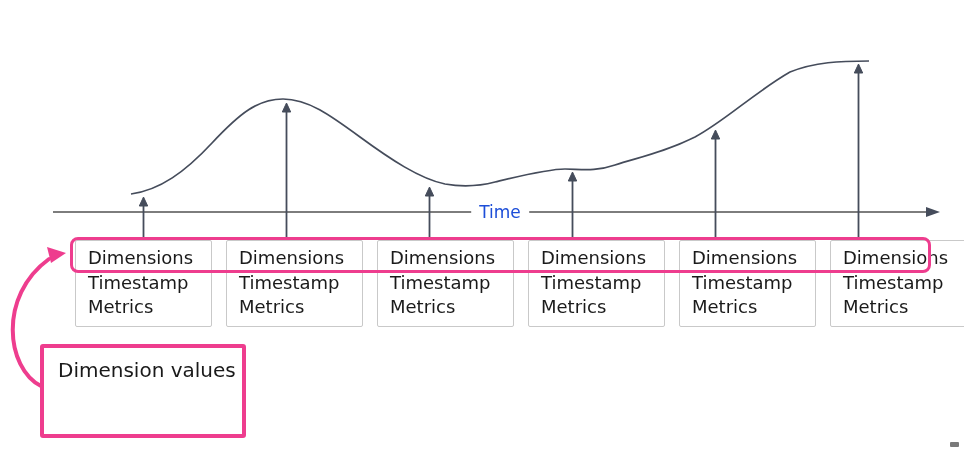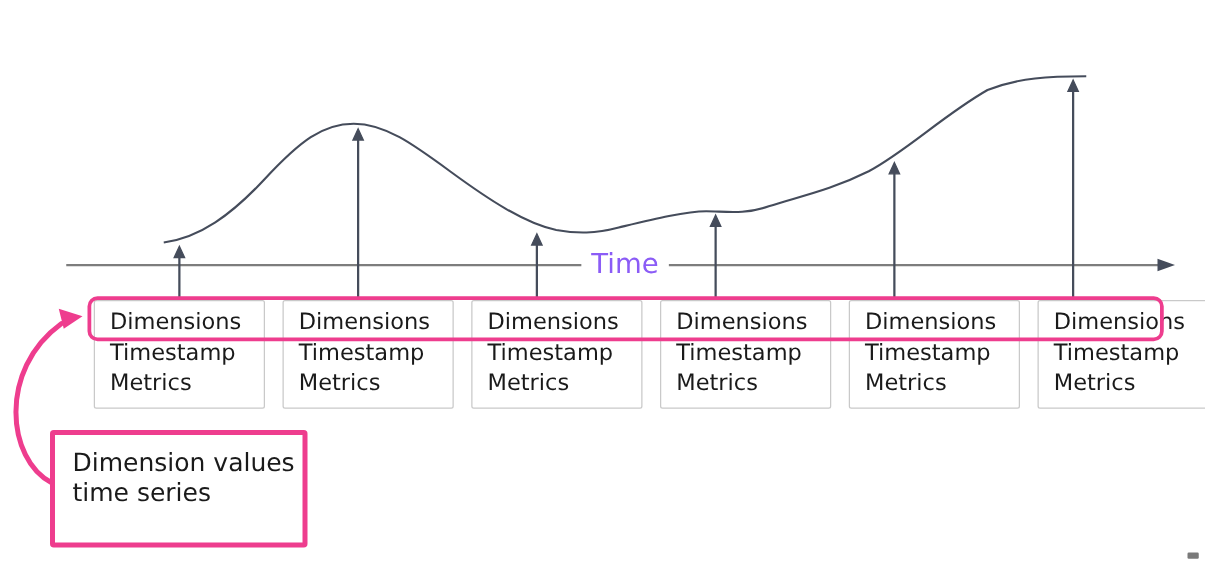--- a/index.html
+++ b/index.html
@@ -19,23 +19,23 @@
     width: 964px; height: 450px;
     z-index: 1;
   }
   .time-label {
     position: absolute;
     left: 500px;
     top: 202px;
     transform: translateX(-50%);
     background: #ffffff;
     padding: 0 8px;
-    font-size: 22px;
+    font-size: 17px;
     line-height: 20px;
-    color: #8b5cf6;
+    color: #1d4ed8;
     z-index: 2;
     white-space: nowrap;
   }
   .records-row {
     position: absolute;
     left: 75px;
     top: 240px;
     display: flex;
     gap: 14px;
     z-index: 2;
@@ -178,18 +178,17 @@
       <div>Dimensions</div>
       <div>Timestamp</div>
       <div>Metrics</div>
     </div>
   </div>
 
   <div class="highlight-band"></div>
 
   <div class="callout">
     <div>Dimension values</div>
-    <div>time series</div>
   </div>
 
   <div class="artifact"></div>
 
 </div>
 
 </body></html>

